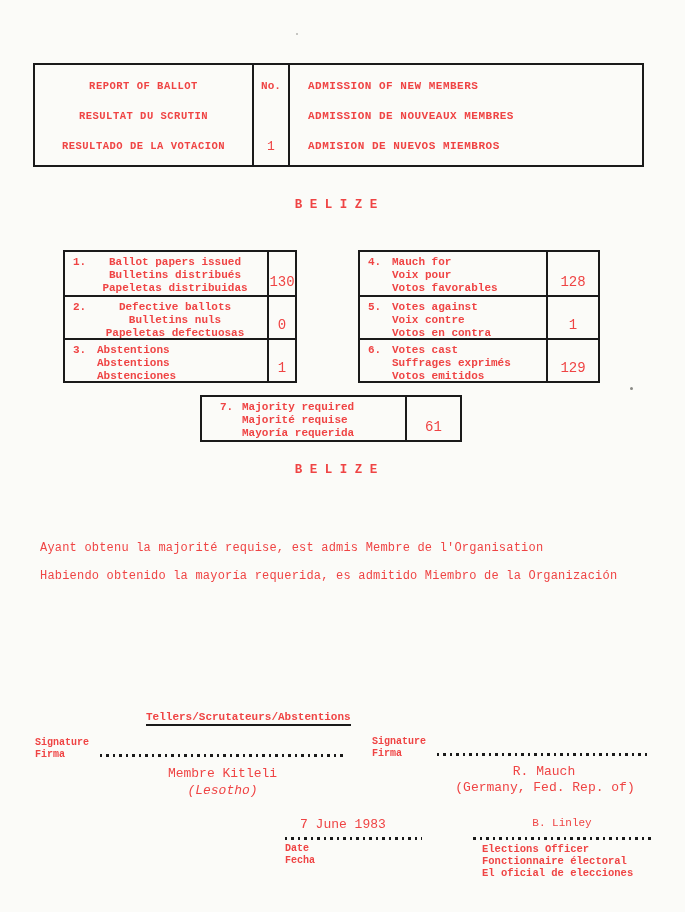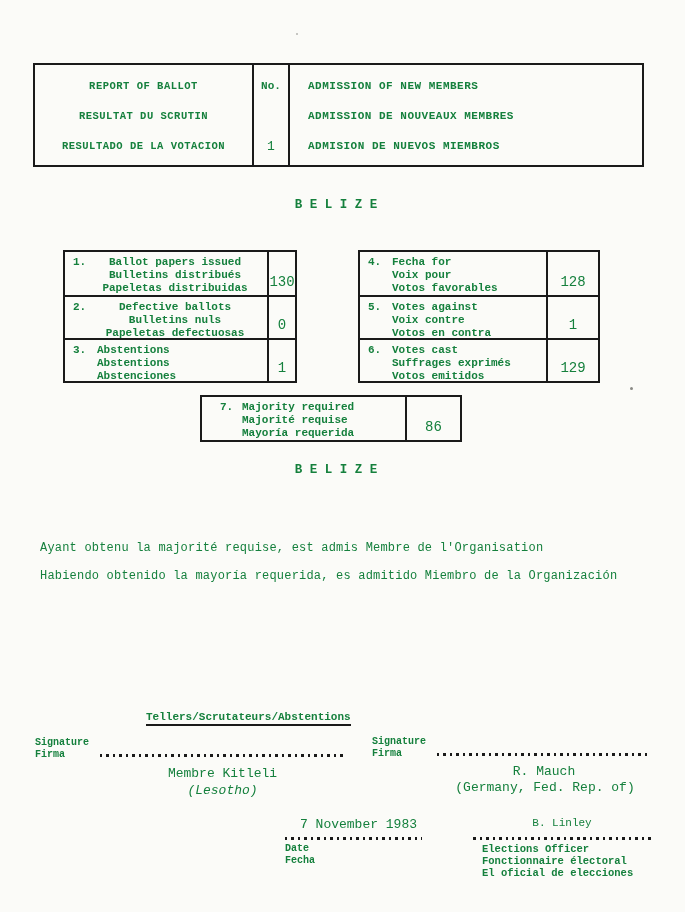--- a/index.html
+++ b/index.html
@@ -2,21 +2,21 @@
 <html><head>
 <meta charset="utf-8">
 <style>
   * { margin:0; padding:0; box-sizing:border-box; }
   html,body { background:#e8e8e6; }
   .page {
     position:relative;
     width:685px; height:912px;
     margin:0 auto;
     background:#fbfbf8;
-    color:#15803d;
+    color:#ef4444;
     font-family:"Liberation Mono","DejaVu Sans Mono",monospace;
     overflow:hidden;
   }
   .abs { position:absolute; }
 
   
   .header-box {
     left:33px; top:63px; width:611px; height:104px;
     border:2px solid #1a1a1a;
     display:flex;
@@ -166,21 +166,21 @@
       </div>
       <div class="value">1</div>
     </div>
   </div>
 
   <div class="abs stats-table stats-right">
     <div class="srow align-left">
       <div class="label">
         <span class="num">4.</span>
         <div class="lines">
-          <div>Fecha for</div>
+          <div>Mauch for</div>
           <div>Voix pour</div>
           <div>Votos favorables</div>
         </div>
       </div>
       <div class="value">128</div>
     </div>
     <div class="srow align-left">
       <div class="label">
         <span class="num">5.</span>
         <div class="lines">
@@ -207,21 +207,21 @@
   <div class="abs stats-table majority-box">
     <div class="srow align-left">
       <div class="label">
         <span class="num">7.</span>
         <div class="lines">
           <div>Majority required</div>
           <div>Majorité requise</div>
           <div>Mayoría requerida</div>
         </div>
       </div>
-      <div class="value">86</div>
+      <div class="value">61</div>
     </div>
   </div>
 
   <div class="abs country-mid">B E L I Z E</div>
 
   <div class="abs result-line rl1">Ayant obtenu la majorité requise, est admis Membre de l'Organisation</div>
   <div class="abs result-line rl2">Habiendo obtenido la mayoría requerida, es admitido Miembro de la Organización</div>
 
   <div class="abs tellers-heading">Tellers/Scrutateurs/Abstentions</div>
 
@@ -234,21 +234,21 @@
   <div class="abs sig-name aff-left">(Lesotho)</div>
 
   <div class="abs sig-label sig-label-right">
     <div>Signature</div>
     <div>Firma</div>
   </div>
   <div class="abs dotline dot-right"></div>
   <div class="abs sig-name name-right">R. Mauch</div>
   <div class="abs sig-name aff-right">(Germany, Fed. Rep. of)</div>
 
-  <div class="abs date-value">7 November 1983</div>
+  <div class="abs date-value">7 June 1983</div>
   <div class="abs dotline dot-date"></div>
   <div class="abs date-labels">
     <div>Date</div>
     <div>Fecha</div>
   </div>
 
   <div class="abs officer-name">B. Linley</div>
   <div class="abs dotline dot-officer"></div>
   <div class="abs officer-titles">
     <div>Elections Officer</div>

